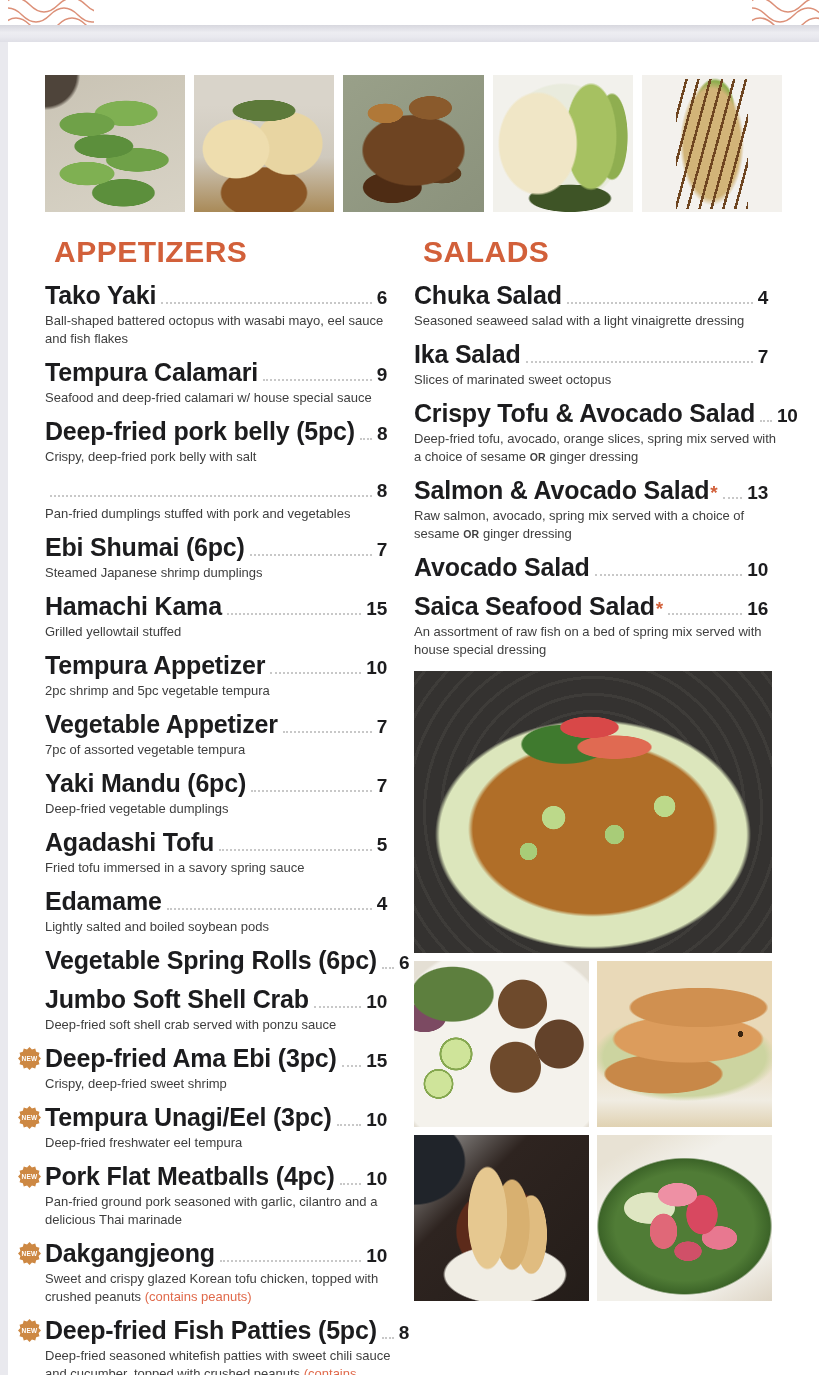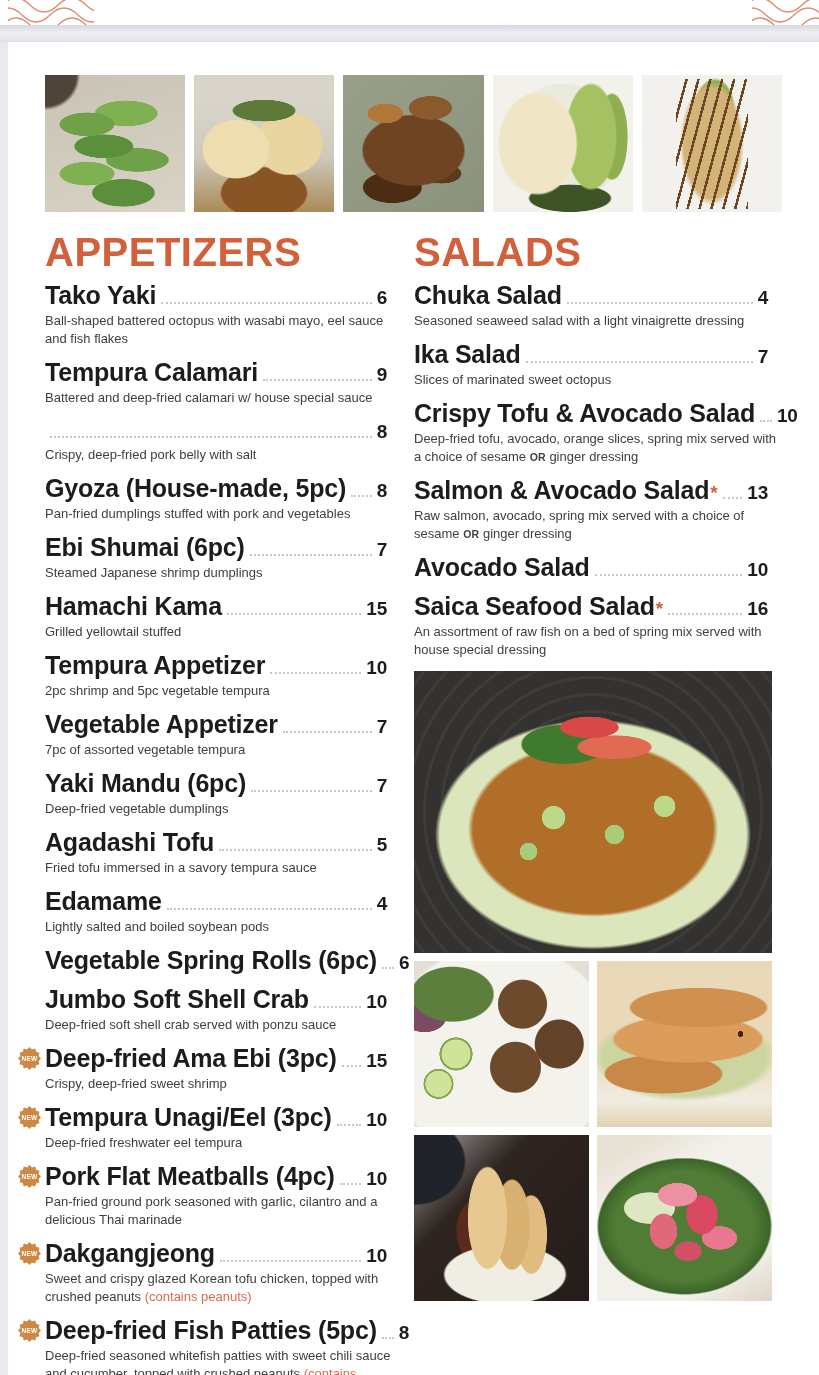--- a/index.html
+++ b/index.html
@@ -23,21 +23,21 @@
   }
   
   .strip{display:flex;gap:9px;width:737px;height:137px;}
   .strip .ph{flex:1;height:137px;}
   .ph{background-color:#ddd;}
   
   .cols{display:flex;gap:13px;margin-top:0;}
   .col-left{width:356px;}
   .col-right{width:368px;}
   .sec-title{
-    margin:24px 0 15px 0;font-size:40px;line-height:32px;font-weight:bold;
+    margin:24px 0 15px 9px;font-size:30px;line-height:32px;font-weight:bold;
     letter-spacing:.5px;color:var(--accent,#d2603a);
   }
   .mi{position:relative;margin-bottom:12px;}
   .irow{display:flex;align-items:baseline;padding-right:14px;color:var(--ink,#1c1c1e);}
   .iname{font-size:25px;line-height:25px;font-weight:bold;white-space:nowrap;letter-spacing:-.2px;}
   .istar{font-size:19px;font-weight:bold;color:var(--accent,#d2603a);margin-left:1px;}
   .leader{flex:1;border-bottom:2px dotted var(--leader,#c8c8c8);margin:0 5px 5px 5px;min-width:12px;}
   .iprice{font-size:19px;line-height:25px;font-weight:bold;letter-spacing:-.2px;}
   .idesc{font-size:13px;line-height:18px;color:var(--body,#3e3e3e);margin-top:2px;letter-spacing:0;}
   .idesc .or{font-weight:bold;font-size:10.5px;letter-spacing:.2px;}
@@ -173,36 +173,36 @@
     <div class="idesc"><span>Ball-shaped battered octopus with wasabi mayo, eel sauce and fish flakes</span></div>
   </div>
 
   <div class="mi">
 
     <div class="irow">
       <span class="iname">Tempura Calamari</span>
       <span class="leader"></span>
       <span class="iprice">9</span>
     </div>
-    <div class="idesc"><span>Battered and deep-fried calamari w/ house special sauce</span></div>
-  </div>
-
-  <div class="mi">
-
-    <div class="irow">
+    <div class="idesc"><span>Seafood and deep-fried calamari w/ house special sauce</span></div>
+  </div>
+
+  <div class="mi">
+
+    <div class="irow">
+      <span class="iname">Deep-fried pork belly (5pc)</span>
       <span class="leader"></span>
       <span class="iprice">8</span>
     </div>
     <div class="idesc"><span>Crispy, deep-fried pork belly with salt</span></div>
   </div>
 
   <div class="mi">
 
     <div class="irow">
-      <span class="iname">Gyoza (House-made, 5pc)</span>
       <span class="leader"></span>
       <span class="iprice">8</span>
     </div>
     <div class="idesc"><span>Pan-fried dumplings stuffed with pork and vegetables</span></div>
   </div>
 
   <div class="mi">
 
     <div class="irow">
       <span class="iname">Ebi Shumai (6pc)</span>
@@ -252,21 +252,21 @@
     <div class="idesc"><span>Deep-fried vegetable dumplings</span></div>
   </div>
 
   <div class="mi">
 
     <div class="irow">
       <span class="iname">Agadashi Tofu</span>
       <span class="leader"></span>
       <span class="iprice">5</span>
     </div>
-    <div class="idesc"><span>Fried tofu immersed in a savory tempura sauce</span></div>
+    <div class="idesc"><span>Fried tofu immersed in a savory spring sauce</span></div>
   </div>
 
   <div class="mi">
 
     <div class="irow">
       <span class="iname">Edamame</span>
       <span class="leader"></span>
       <span class="iprice">4</span>
     </div>
     <div class="idesc"><span>Lightly salted and boiled soybean pods</span></div>

